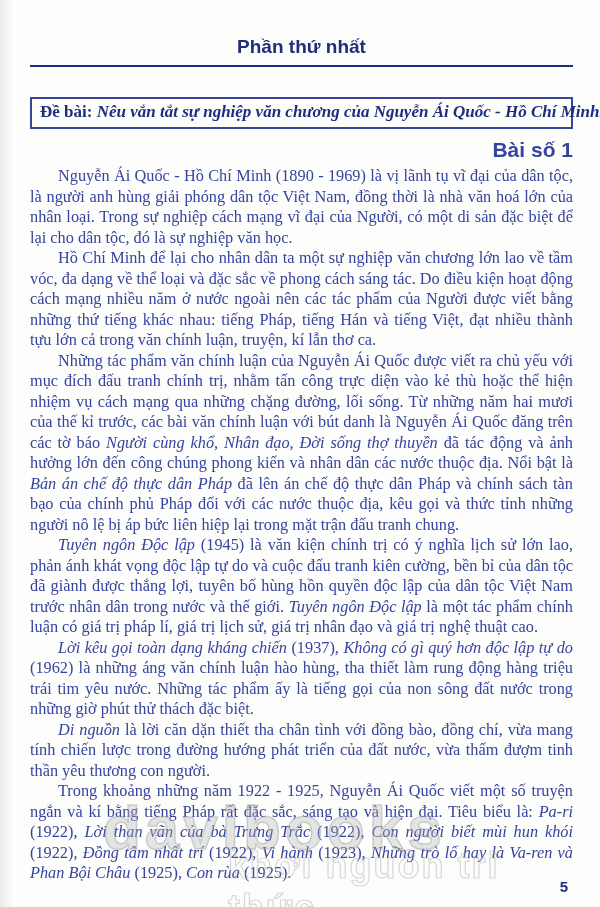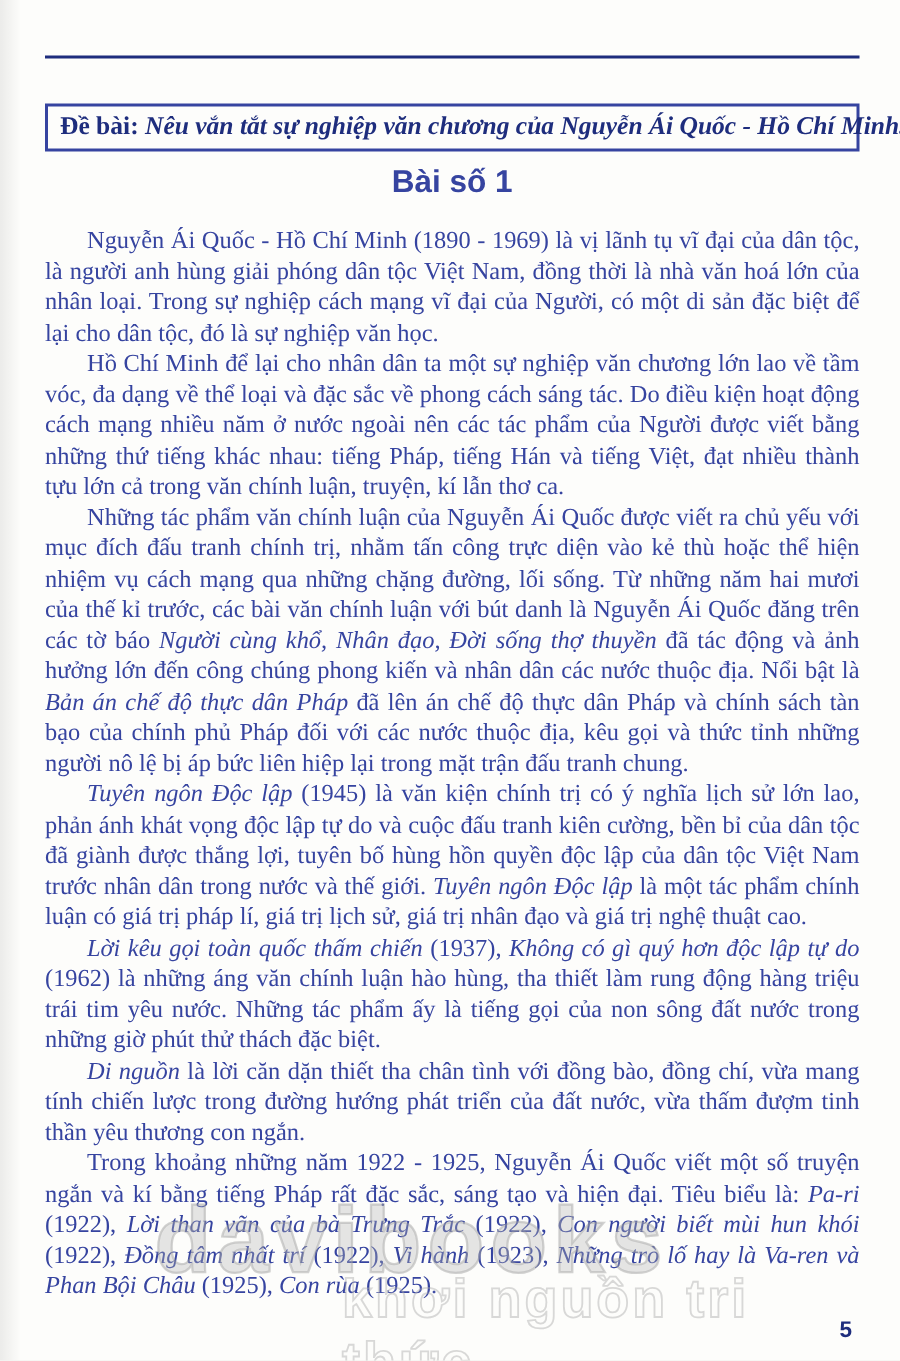--- a/index.html
+++ b/index.html
@@ -43,25 +43,25 @@
     border:2px solid var(--text-blue,#3644a0);
     padding:3px 8px 5px 8px;
     font-size:17px;
     color:var(--heading-navy,#1e2d7d);
     white-space:nowrap;
   }
   .assignment-label{font-weight:bold;text-align:center;}
   .assignment-prompt{font-weight:bold;font-style:italic;}
 
   .lesson-title{
-    text-align:center;
+    text-align:right;
     font-family:"Liberation Sans", sans-serif;
     font-size:21px;font-weight:bold;
     color:var(--text-blue,#3644a0);
-    margin-top:9px;margin-bottom:16px;
+    margin-top:9px;margin-bottom:4px;
   }
 
   .body-text{ }
   .para{
     margin:0;
     font-size:16.3px;
     line-height:20.5px;
     text-align:justify;
     text-indent:28px;
     color:var(--text-blue,#3644a0);
@@ -94,38 +94,39 @@
     font-size:15px;font-weight:bold;
     color:var(--heading-navy,#1e2d7d);
   }
 </style>
 </head>
 <body>
 
 <div class="page">
 
   <div class="part-header">
+    <div class="part-label">Phần thứ nhất</div>
     <div class="header-rule"></div>
   </div>
 
   <div class="assignment-box">
     <span class="assignment-label">Đề bài:</span>
     <span> </span>
     <span class="assignment-prompt">Nêu vắn tắt sự nghiệp văn chương của Nguyễn Ái Quốc - Hồ Chí Minh.</span>
   </div>
 
   <div class="lesson-title">Bài số 1</div>
 
   <div class="body-text">
       <p class="para"><span>Nguyễn Ái Quốc - Hồ Chí Minh (1890 - 1969) là vị lãnh tụ vĩ đại của dân tộc, là người anh hùng giải phóng dân tộc Việt Nam, đồng thời là nhà văn hoá lớn của nhân loại. Trong sự nghiệp cách mạng vĩ đại của Người, có một di sản đặc biệt để lại cho dân tộc, đó là sự nghiệp văn học.</span></p>
       <p class="para"><span>Hồ Chí Minh để lại cho nhân dân ta một sự nghiệp văn chương lớn lao về tầm vóc, đa dạng về thể loại và đặc sắc về phong cách sáng tác. Do điều kiện hoạt động cách mạng nhiều năm ở nước ngoài nên các tác phẩm của Người được viết bằng những thứ tiếng khác nhau: tiếng Pháp, tiếng Hán và tiếng Việt, đạt nhiều thành tựu lớn cả trong văn chính luận, truyện, kí lẫn thơ ca.</span></p>
       <p class="para"><span>Những tác phẩm văn chính luận của Nguyễn Ái Quốc được viết ra chủ yếu với mục đích đấu tranh chính trị, nhằm tấn công trực diện vào kẻ thù hoặc thể hiện nhiệm vụ cách mạng qua những chặng đường, lối sống. Từ những năm hai mươi của thế kỉ trước, các bài văn chính luận với bút danh là Nguyễn Ái Quốc đăng trên các tờ báo </span><span class="it">Người cùng khổ, Nhân đạo, Đời sống thợ thuyền</span><span> đã tác động và ảnh hưởng lớn đến công chúng phong kiến và nhân dân các nước thuộc địa. Nổi bật là </span><span class="it">Bản án chế độ thực dân Pháp</span><span> đã lên án chế độ thực dân Pháp và chính sách tàn bạo của chính phủ Pháp đối với các nước thuộc địa, kêu gọi và thức tỉnh những người nô lệ bị áp bức liên hiệp lại trong mặt trận đấu tranh chung.</span></p>
       <p class="para"><span class="it">Tuyên ngôn Độc lập</span><span> (1945) là văn kiện chính trị có ý nghĩa lịch sử lớn lao, phản ánh khát vọng độc lập tự do và cuộc đấu tranh kiên cường, bền bỉ của dân tộc đã giành được thắng lợi, tuyên bố hùng hồn quyền độc lập của dân tộc Việt Nam trước nhân dân trong nước và thế giới. </span><span class="it">Tuyên ngôn Độc lập</span><span> là một tác phẩm chính luận có giá trị pháp lí, giá trị lịch sử, giá trị nhân đạo và giá trị nghệ thuật cao.</span></p>
-      <p class="para"><span class="it">Lời kêu gọi toàn quốc thấm chiến</span><span> (1937), </span><span class="it">Không có gì quý hơn độc lập tự do</span><span> (1962) là những áng văn chính luận hào hùng, tha thiết làm rung động hàng triệu trái tim yêu nước. Những tác phẩm ấy là tiếng gọi của non sông đất nước trong những giờ phút thử thách đặc biệt.</span></p>
-      <p class="para"><span class="it">Di nguồn</span><span> là lời căn dặn thiết tha chân tình với đồng bào, đồng chí, vừa mang tính chiến lược trong đường hướng phát triển của đất nước, vừa thấm đượm tinh thần yêu thương con ngắn.</span></p>
+      <p class="para"><span class="it">Lời kêu gọi toàn dạng kháng chiến</span><span> (1937), </span><span class="it">Không có gì quý hơn độc lập tự do</span><span> (1962) là những áng văn chính luận hào hùng, tha thiết làm rung động hàng triệu trái tim yêu nước. Những tác phẩm ấy là tiếng gọi của non sông đất nước trong những giờ phút thử thách đặc biệt.</span></p>
+      <p class="para"><span class="it">Di nguồn</span><span> là lời căn dặn thiết tha chân tình với đồng bào, đồng chí, vừa mang tính chiến lược trong đường hướng phát triển của đất nước, vừa thấm đượm tinh thần yêu thương con người.</span></p>
       <p class="para"><span>Trong khoảng những năm 1922 - 1925, Nguyễn Ái Quốc viết một số truyện ngắn và kí bằng tiếng Pháp rất đặc sắc, sáng tạo và hiện đại. Tiêu biểu là: </span><span class="it">Pa-ri</span><span> (1922), </span><span class="it">Lời than vãn của bà Trưng Trắc</span><span> (1922), </span><span class="it">Con người biết mùi hun khói</span><span> (1922), </span><span class="it">Đồng tâm nhất trí</span><span> (1922), </span><span class="it">Vi hành</span><span> (1923), </span><span class="it">Những trò lố hay là Va-ren và Phan Bội Châu</span><span> (1925), </span><span class="it">Con rùa</span><span> (1925).</span></p>
     </div>
 
   <div class="watermark">
     <div class="wm-brand">davibooks</div>
     <div class="wm-slogan">khơi nguồn tri thức</div>
   </div>
 
   <div class="page-number">5</div>
 

